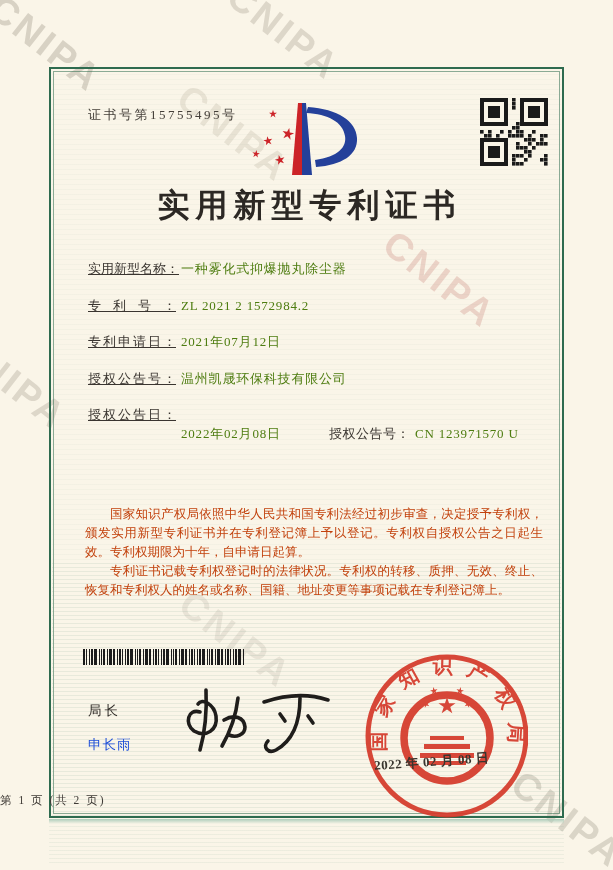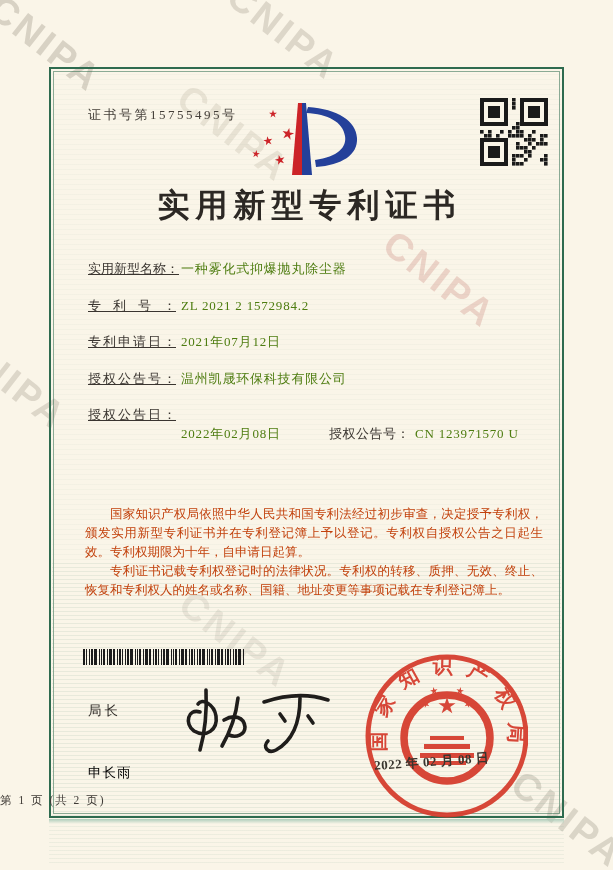--- a/index.html
+++ b/index.html
@@ -41,21 +41,21 @@
   .flabel{display:inline-block;width:88px;text-align:justify;text-align-last:justify;
           vertical-align:top;color:#3a3530;text-decoration:underline;}
   .fvalue{margin-left:5px;letter-spacing:0.8px;color:#4d7c0f;}
   .fvalue.w142{display:inline-block;width:148px;margin-left:5px;margin-top:19px;}
   .flabel2{letter-spacing:0.5px;}
   .paras{position:absolute;left:85px;top:505px;width:458px;z-index:2;font-size:12.5px;
          line-height:19px;text-align:justify;color:#c2410c;}
   .paras p{margin:0;text-indent:2em;}
   .barcode{position:absolute;left:83px;top:649px;width:164px;height:16px;z-index:2;}
   .signer-title{position:absolute;left:88px;top:702px;font-size:13.5px;letter-spacing:3px;z-index:2;color:#2f2b27;}
-  .signer-name{position:absolute;left:88px;top:764px;font-size:13.5px;letter-spacing:1px;z-index:2;color:#000000;}
+  .signer-name{position:absolute;left:88px;top:736px;font-size:13.5px;letter-spacing:1px;z-index:2;color:#1d4ed8;}
   .signature{position:absolute;left:172px;top:684px;width:170px;height:72px;z-index:3;}
   .seal{position:absolute;left:352px;top:646px;width:176px;height:176px;z-index:3;opacity:0.93;}
   .seal-date{position:absolute;left:374px;top:752px;width:140px;font-size:13px;font-weight:700;
              letter-spacing:0.5px;color:#38342e;transform:rotate(-4deg);z-index:4;white-space:nowrap;}
   .page-num{position:absolute;left:0;right:0;top:793px;text-align:left;font-size:11.5px;
             letter-spacing:2px;color:#3f3b36;z-index:2;}
   .note{position:absolute;left:0;right:0;top:831px;text-align:center;font-size:12px;
         letter-spacing:2px;color:#3b3733;z-index:2;}
 </style>
 </head>

